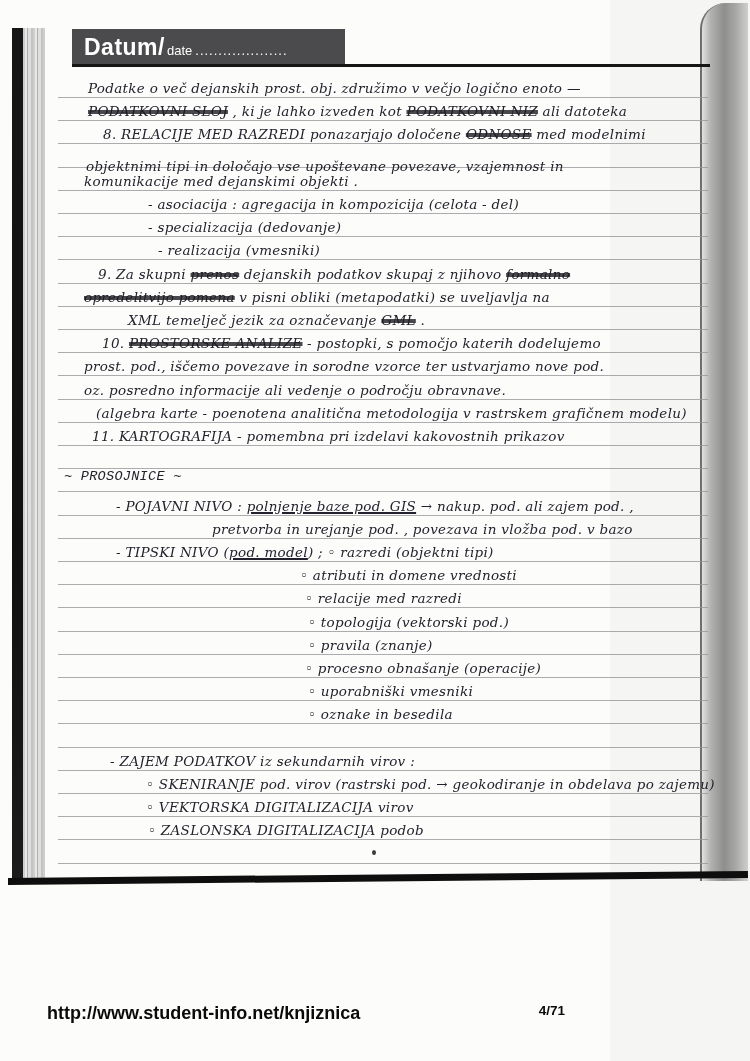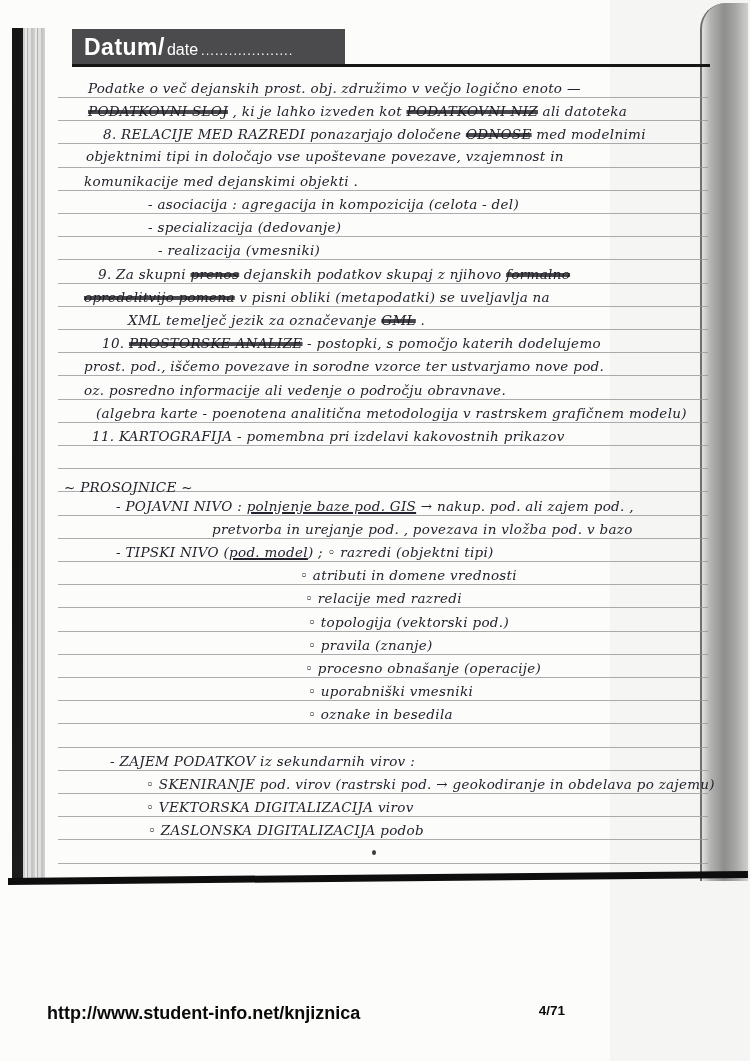--- a/index.html
+++ b/index.html
@@ -36,21 +36,21 @@
     position:absolute;left:372px;top:850px;width:4px;height:5px;border-radius:50%;
     background:#1a1a1a;opacity:.85;
   }
   
   #datum-box{
     position:absolute;left:72px;top:29px;width:273px;height:36px;
     background:#4b4b4d;color:#ffffff;display:flex;align-items:baseline;
     padding-left:12px;box-sizing:border-box;
   }
   #datum-box .big{font-size:23px;font-weight:bold;line-height:36px;letter-spacing:.5px;}
-  #datum-box .small{font-size:16px;margin-left:2px;}
+  #datum-box .small{font-size:13px;margin-left:2px;}
   #datum-box .dots{font-size:13px;letter-spacing:1px;margin-left:3px;}
   #header-rule{
     position:absolute;left:72px;top:64px;width:638px;height:3px;background:#161616;
   }
   
   .rule{
     position:absolute;left:58px;width:650px;height:1px;background:#97979b;opacity:.8;
   }
   
   .note-line{
@@ -126,34 +126,34 @@
       <div class="rule" style="top: 769.8px;"></div>
       <div class="rule" style="top: 793px;"></div>
       <div class="rule" style="top: 816.2px;"></div>
       <div class="rule" style="top: 839.4px;"></div>
       <div class="rule" style="top: 862.6px;"></div>
     </div>
   <div id="notes-layer">
       <div class="note-line" style="left: 88px; top: 78px;"><span>Podatke o več dejanskih prost. obj. združimo v večjo logično enoto  —</span></div>
       <div class="note-line" style="left: 88px; top: 101.2px;"><span class="strike">PODATKOVNI SLOJ</span><span> , ki je lahko izveden kot </span><span class="strike">PODATKOVNI NIZ</span><span> ali datoteka</span></div>
       <div class="note-line" style="left: 103px; top: 124.4px;"><span>8. RELACIJE MED RAZREDI ponazarjajo določene </span><span class="strike">ODNOSE</span><span> med modelnimi</span></div>
-      <div class="note-line" style="left: 86px; top: 146px; text-align: right;"><span>objektnimi tipi in določajo vse upoštevane povezave, vzajemnost in</span></div>
+      <div class="note-line" style="left: 86px; top: 156px; text-align: right;"><span>objektnimi tipi in določajo vse upoštevane povezave, vzajemnost in</span></div>
       <div class="note-line" style="left: 84px; top: 170.8px;"><span>komunikacije med dejanskimi objekti .</span></div>
       <div class="note-line" style="left: 148px; top: 194px;"><span>- asociacija : agregacija in kompozicija (celota - del)</span></div>
       <div class="note-line" style="left: 148px; top: 217.2px;"><span>- specializacija (dedovanje)</span></div>
       <div class="note-line" style="left: 158px; top: 240.4px;"><span>- realizacija (vmesniki)</span></div>
       <div class="note-line" style="left: 98px; top: 263.6px;"><span>9. Za skupni </span><span class="strike">prenos</span><span> dejanskih podatkov skupaj z njihovo </span><span class="strike">formalno</span></div>
       <div class="note-line" style="left: 84px; top: 286.8px;"><span class="strike">opredelitvijo pomena</span><span> v pisni obliki (metapodatki) se uveljavlja na</span></div>
       <div class="note-line" style="left: 96px; top: 310px; margin-left: 32px;"><span>XML temelječ jezik za označevanje </span><span class="strike">GML</span><span> .</span></div>
       <div class="note-line" style="left: 102px; top: 333.2px; font-style: italic;"><span>10. </span><span class="strike">PROSTORSKE ANALIZE</span><span> - postopki, s pomočjo katerih dodelujemo</span></div>
       <div class="note-line" style="left: 84px; top: 356.4px;"><span>prost. pod., iščemo povezave in sorodne vzorce ter ustvarjamo nove pod.</span></div>
       <div class="note-line" style="left: 84px; top: 379.6px;"><span>oz. posredno informacije ali vedenje o področju obravnave.</span></div>
       <div class="note-line" style="left: 96px; top: 402.8px;"><span>(algebra karte - poenotena analitična metodologija v rastrskem grafičnem modelu)</span></div>
       <div class="note-line" style="left: 92px; top: 426px;"><span>11. KARTOGRAFIJA  - pomembna pri izdelavi kakovostnih prikazov</span></div>
-      <div class="note-line" style="left: 64px; top: 477px;"><span>~ PROSOJNICE ~</span></div>
+      <div class="note-line" style="left: 64px; top: 467px; font-family: Liberation Mono, monospace;"><span>~ PROSOJNICE ~</span></div>
       <div class="note-line" style="left: 116px; top: 495.6px;"><span>- POJAVNI NIVO : </span><span class="underline">polnjenje baze pod. GIS</span><span> → nakup. pod. ali zajem pod. ,</span></div>
       <div class="note-line" style="left: 212px; top: 518.8px;"><span>pretvorba in urejanje pod. , povezava in vložba pod. v bazo</span></div>
       <div class="note-line" style="left: 116px; top: 542px;"><span>- TIPSKI NIVO (</span><span class="underline">pod. model</span><span>) ; ◦ razredi (objektni tipi)</span></div>
       <div class="note-line" style="left: 300px; top: 565.2px;"><span>◦ atributi in domene vrednosti</span></div>
       <div class="note-line" style="left: 305px; top: 588.4px;"><span>◦ relacije med razredi</span></div>
       <div class="note-line" style="left: 308px; top: 611.6px;"><span>◦ topologija (vektorski pod.)</span></div>
       <div class="note-line" style="left: 308px; top: 634.8px;"><span>◦ pravila (znanje)</span></div>
       <div class="note-line" style="left: 305px; top: 658px;"><span>◦ procesno obnašanje (operacije)</span></div>
       <div class="note-line" style="left: 308px; top: 681.2px;"><span>◦ uporabniški vmesniki</span></div>
       <div class="note-line" style="left: 308px; top: 704.4px;"><span>◦ oznake in besedila</span></div>

